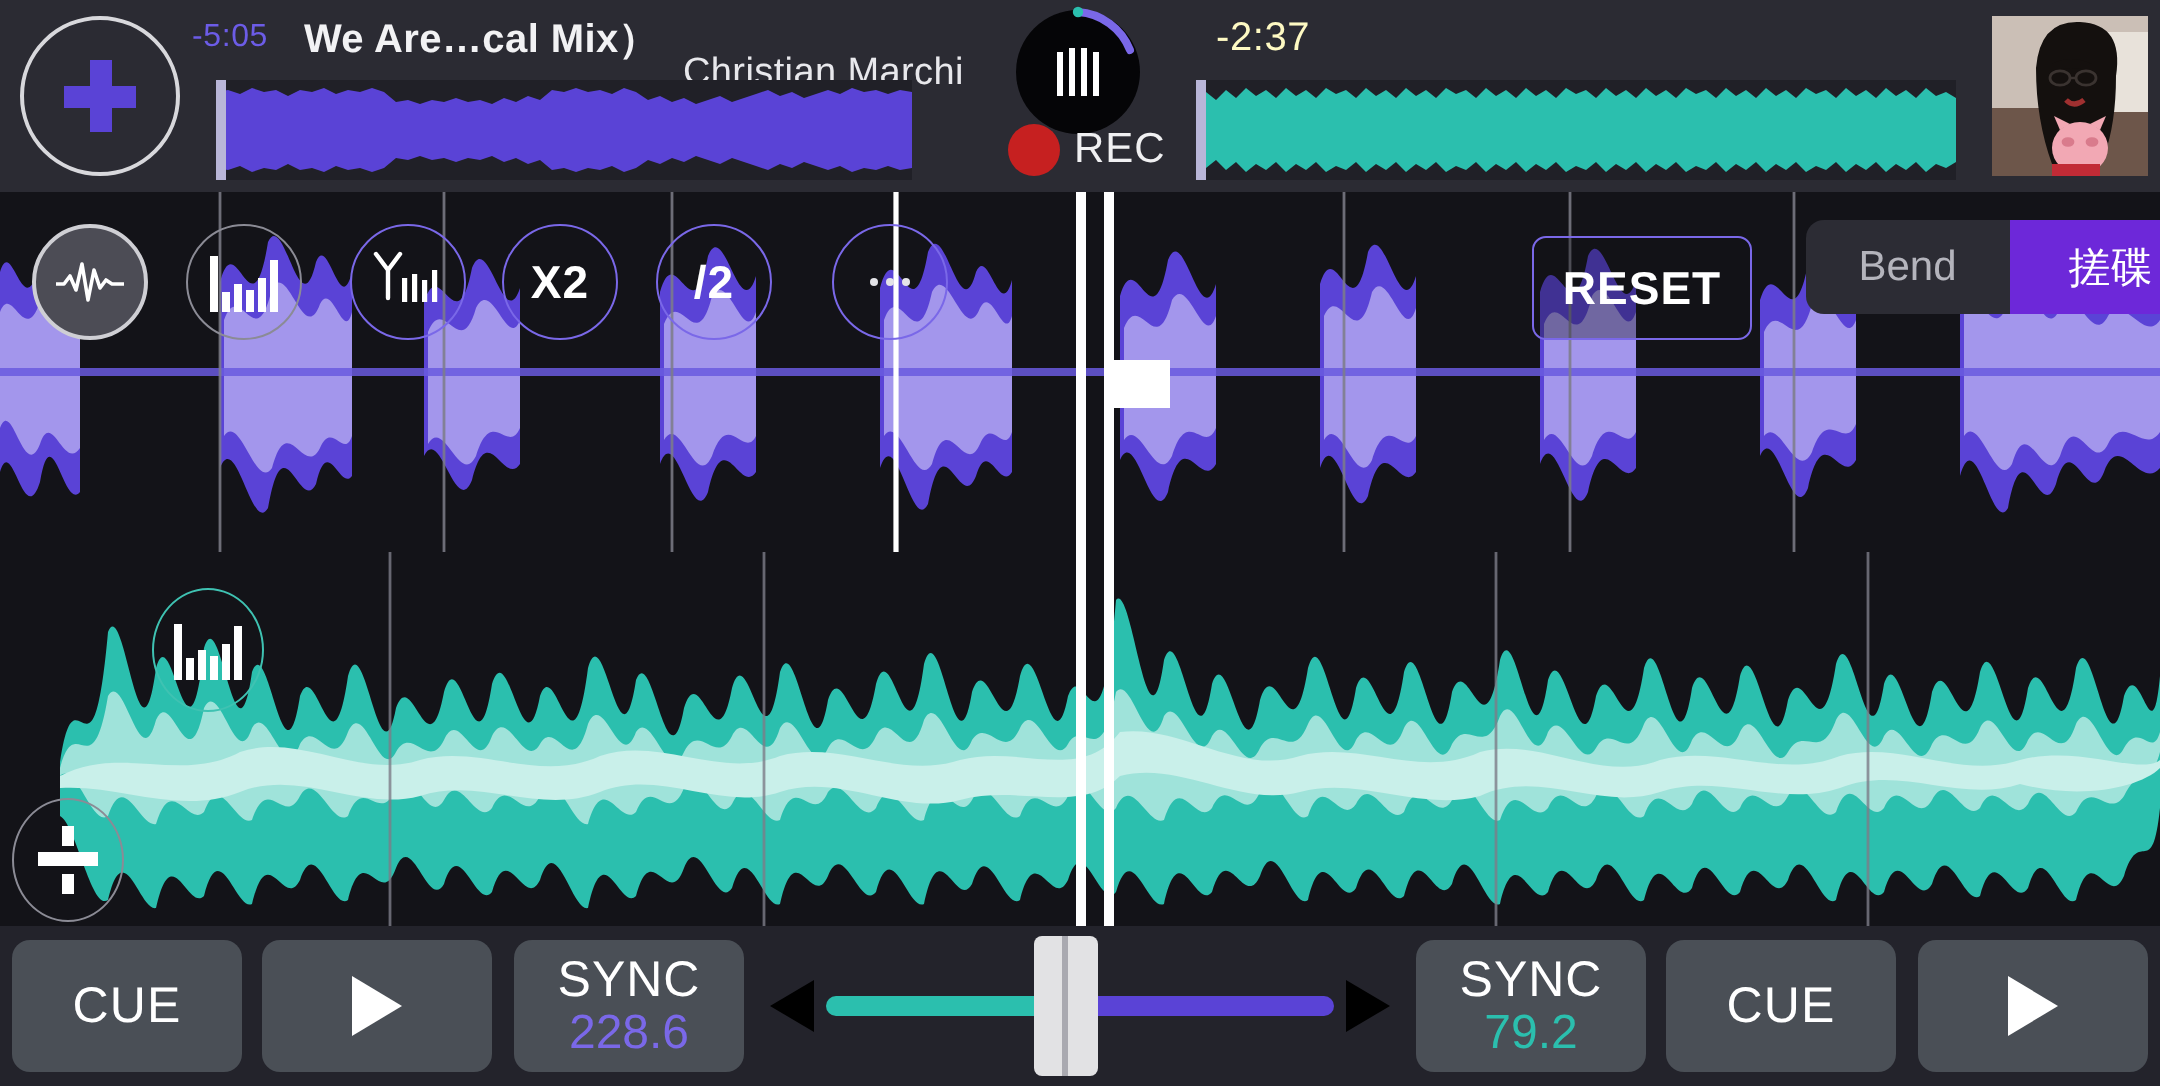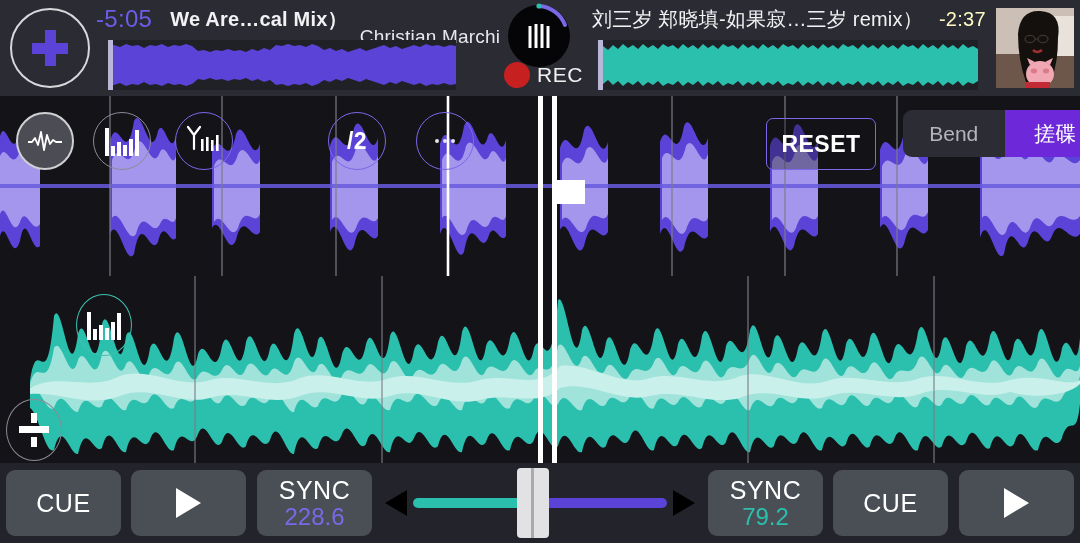--- a/index.html
+++ b/index.html
@@ -24,21 +24,21 @@
   .plus-btn .h{top:50%;left:20px;height:11px;width:36px;margin-top:-5.5px;}
 
   .deck-head{position:absolute;top:0;height:96px;}
   .deck-head.left{left:96px;width:400px;}
   .deck-head.right{left:592px;width:398px;}
 
   .head-line{
     position:absolute;top:4px;left:0;right:0;height:30px;
     display:flex;align-items:center;white-space:nowrap;
   }
-  .time-purple{color:#6c5ce7;font-size:24px;font-weight:400;letter-spacing:.3px;}
+  .time-purple{color:#6c5ce7;font-size:16px;font-weight:400;letter-spacing:.3px;}
   .time-teal{color:#fef9c3;font-size:20px;font-weight:400;letter-spacing:.3px;}
   .track-title{color:#f2f2f4;font-size:20px;font-weight:700;margin-left:18px;letter-spacing:.2px;}
   .track-artist{color:#e8e8ec;font-size:19px;font-weight:400;margin-left:12px;letter-spacing:.2px;margin-top:36px;}
   .track-title-cn{color:#f2f2f4;font-size:20px;font-weight:400;letter-spacing:.2px;}
 
   .ov-wave{
     position:absolute;top:40px;height:50px;left:8px;right:0;
     background:#202027;overflow:hidden;
   }
   .ov-wave svg{display:block;}
@@ -177,21 +177,20 @@
         </div>
       </div>
       <div class="rec-row">
         <div class="rec-dot"></div>
         <span class="rec-label">REC</span>
       </div>
     </div>
 
     <div class="deck-head right">
       <div class="head-line">
-        <span class="track-title-cn">刘三岁  郑晓填-如果寂…三岁 remix）</span>
         <span class="time-teal" style="margin-left:16px">-2:37</span>
       </div>
     </div>
     <div class="ov-wave" style="left:598px;width:380px;">
       <svg width="380" height="50" viewBox="0 0 380 50" preserveAspectRatio="none">
         <rect x="0" y="0" width="380" height="50" fill="#202027"></rect>
         <path fill="#2bbfae" d="M0,9 L5,6 L10,10 L15,5 L20,9 L25,4 L30,8 L35,5 L40,9 L45,4 L50,8 L55,5 L60,9 L65,4 L70,7 L75,5 L80,9 L85,4 L90,8 L95,5 L100,9 L105,4 L110,8 L115,5 L120,9 L125,4 L130,7 L135,5 L140,9 L145,4 L150,8 L155,5 L160,9 L165,4 L170,8 L175,5 L180,9 L185,4 L190,7 L195,5 L200,9 L205,4 L210,8 L215,5 L220,9 L225,4 L230,8 L235,5 L240,9 L245,4 L250,7 L255,5 L260,9 L265,4 L270,8 L275,5 L280,9 L285,4 L290,8 L295,5 L300,9 L305,4 L310,7 L315,5 L320,9 L325,4 L330,8 L335,5 L340,9 L345,4 L350,8 L355,5 L360,9 L365,4 L370,8 L375,6 L380,9 L380,41 L375,44 L370,42 L365,46 L360,41 L355,45 L350,42 L345,46 L340,41 L335,45 L330,42 L325,46 L320,41 L315,45 L310,43 L305,46 L300,41 L295,45 L290,42 L285,46 L280,41 L275,45 L270,42 L265,46 L260,41 L255,45 L250,43 L245,46 L240,41 L235,45 L230,42 L225,46 L220,41 L215,45 L210,42 L205,46 L200,41 L195,45 L190,43 L185,46 L180,41 L175,45 L170,42 L165,46 L160,41 L155,45 L150,42 L145,46 L140,41 L135,45 L130,43 L125,46 L120,41 L115,45 L110,42 L105,46 L100,41 L95,45 L90,42 L85,46 L80,41 L75,45 L70,43 L65,46 L60,41 L55,45 L50,42 L45,46 L40,41 L35,45 L30,42 L25,46 L20,41 L15,45 L10,40 L5,44 L0,41 Z"></path>
       </svg>
     </div>
     <div class="ov-play" style="left:598px;"></div>
@@ -354,20 +353,23 @@
       <path d="M4,2 L10,10 M16,2 L10,10 M10,10 L10,24" stroke="#ffffff" stroke-width="2.2" fill="none" stroke-linecap="round"></path>
       <g fill="#ffffff">
         <rect x="17" y="14" width="2.6" height="12"></rect>
         <rect x="22" y="12" width="2.6" height="14"></rect>
         <rect x="27" y="15" width="2.6" height="11"></rect>
         <rect x="32" y="10" width="2.6" height="16"></rect>
       </g>
     </svg>
   </div>
 
+  <div class="circ circ-out-purple" style="left:251px;top:112px;width:58px;height:58px;">
+    <span class="circ-lbl">X2</span>
+  </div>
 
   <div class="circ circ-out-purple" style="left:328px;top:112px;width:58px;height:58px;">
     <span class="circ-lbl">/2</span>
   </div>
 
   <div class="circ circ-out-purple" style="left:416px;top:112px;width:58px;height:58px;">
     <div class="dots3">
         <i></i>
         <i></i>
         <i></i>

